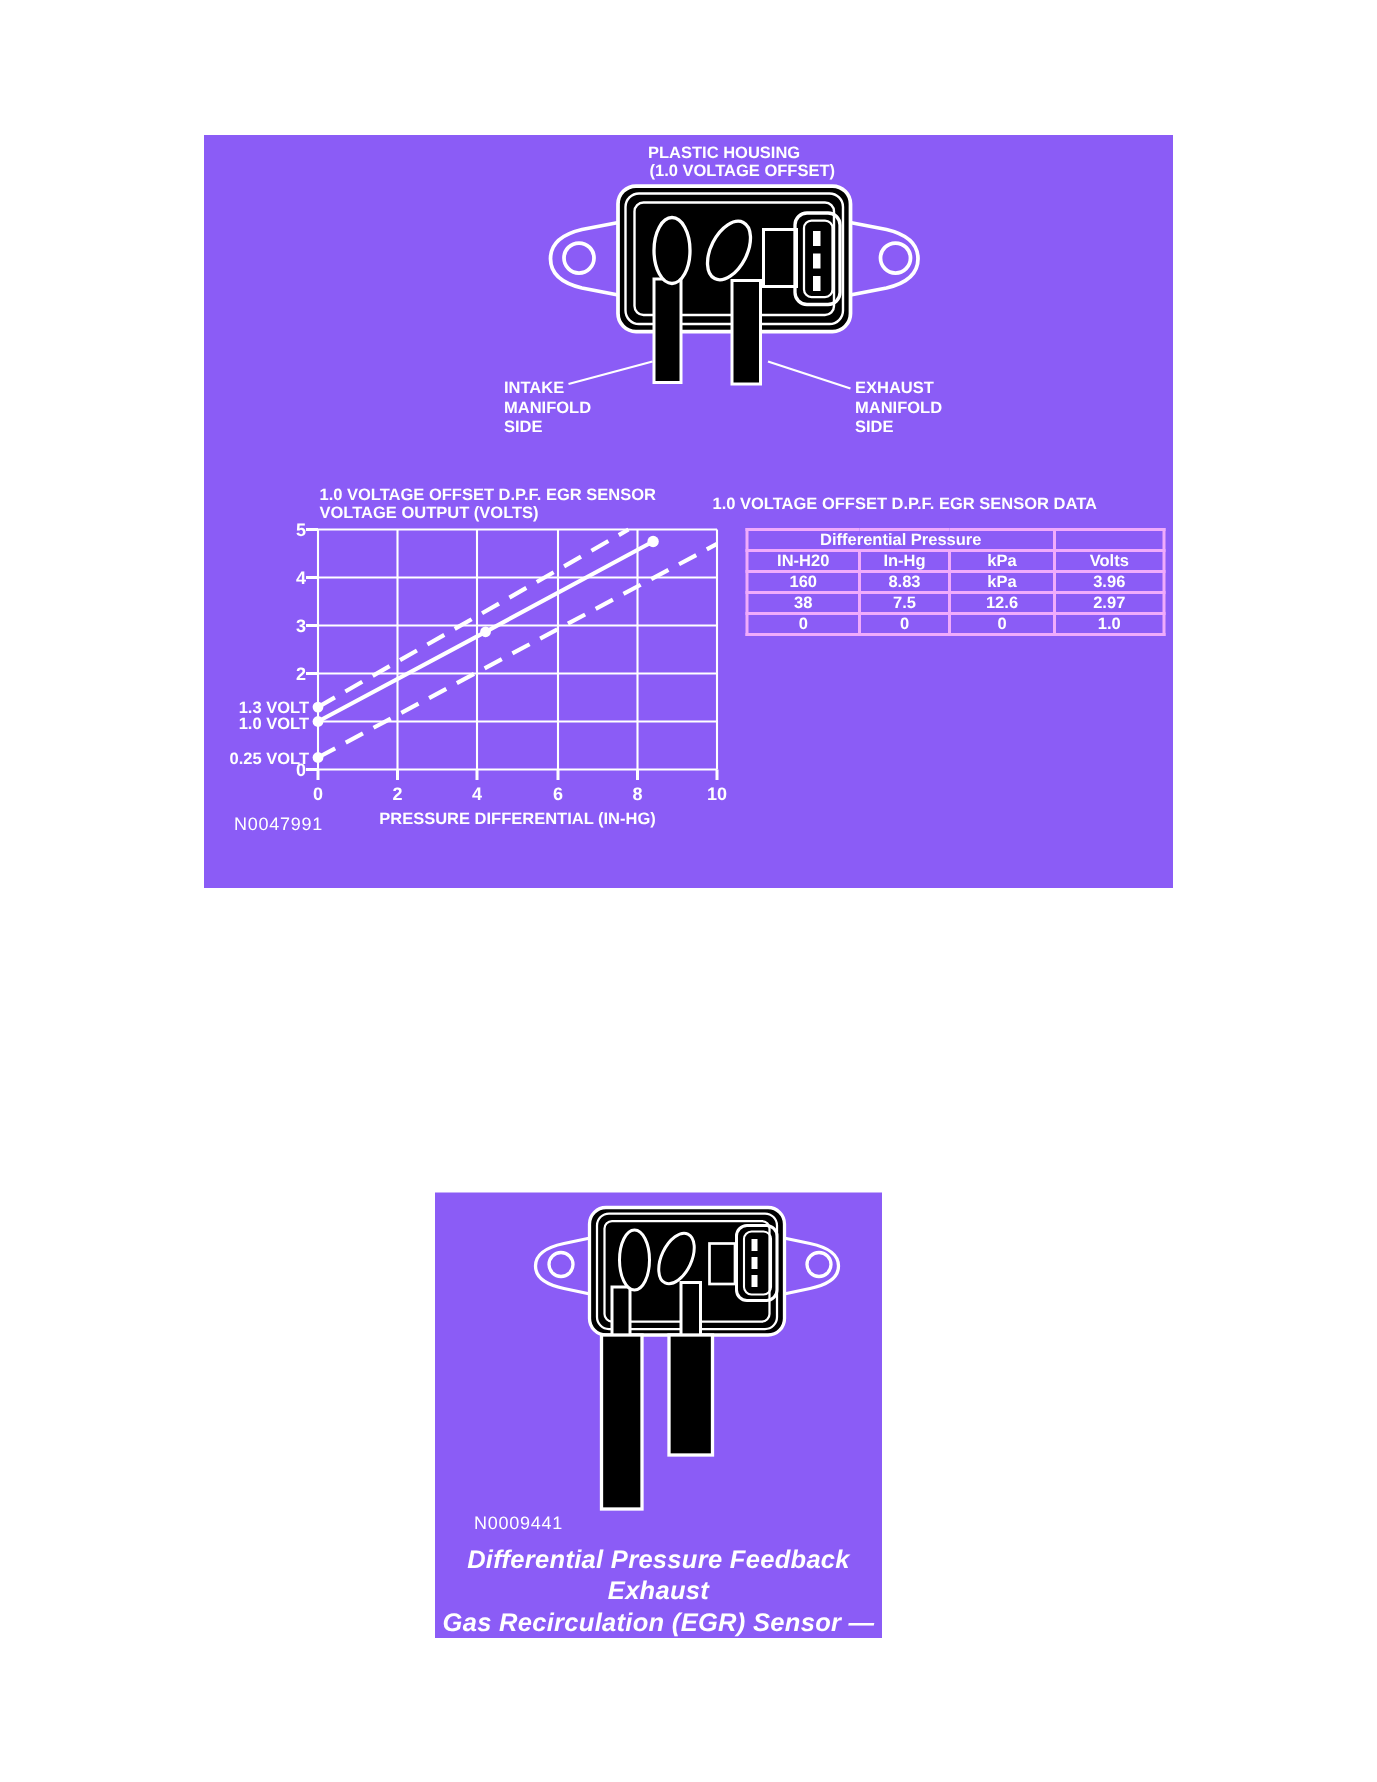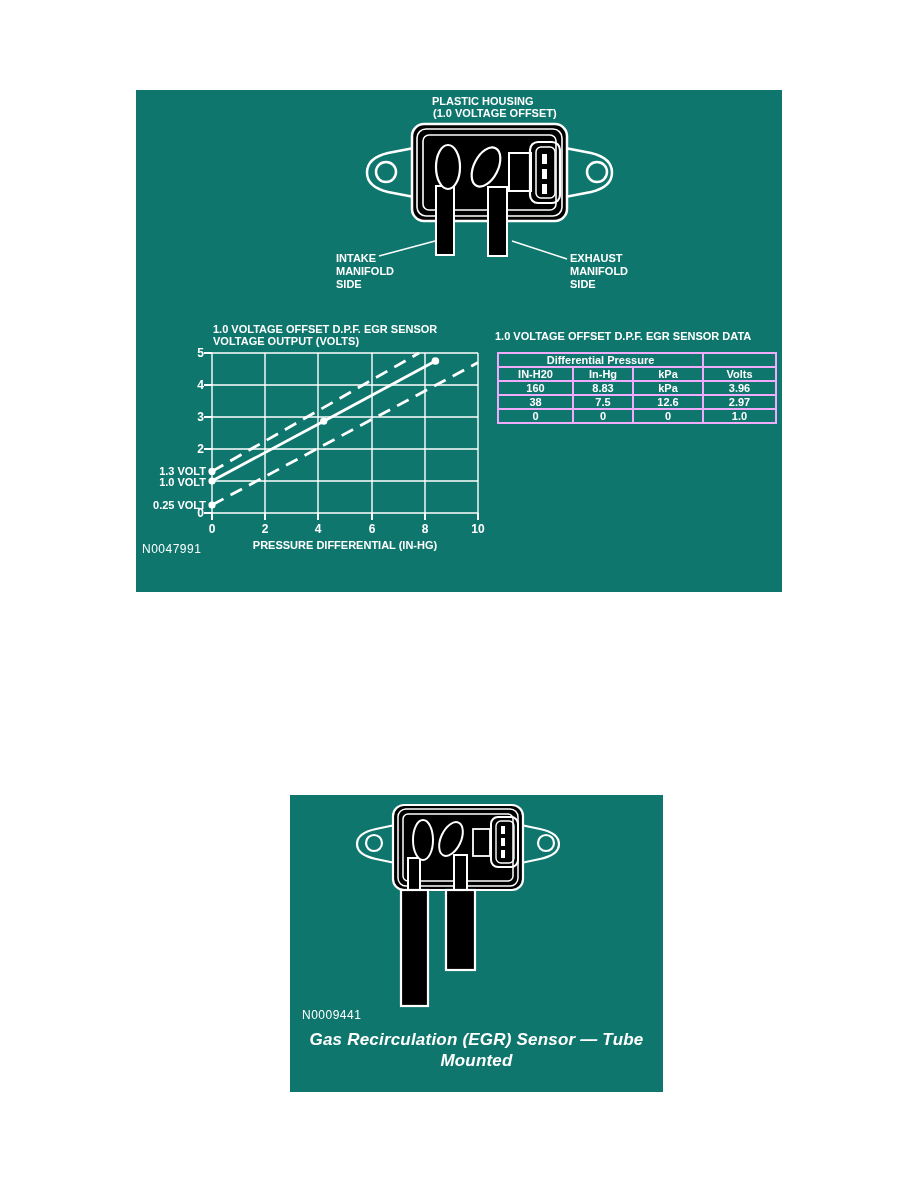--- a/index.html
+++ b/index.html
@@ -2,38 +2,39 @@
 <html><head>
 <meta charset="utf-8">
 <style>
   html,body{margin:0;padding:0;}
   body{
     width:918px;height:1188px;position:relative;
     background:#ffffff;
     font-family:"Liberation Sans",sans-serif;
     -webkit-font-smoothing:antialiased;
   }
-  .panel{position:absolute;background:#0f766e;color:#fff;overflow:hidden;}
+  .panel{position:absolute;background:#8b5cf6;color:#fff;overflow:hidden;}
   #panel1{left:136px;top:90px;width:646px;height:502px;}
-  #panel2{left:290px;top:795px;width:373px;height:297px;}
+  #panel2{left:290px;top:795px;width:298px;height:297px;}
   .panel svg{position:absolute;left:0;top:0;}
   svg text{fill:#fff;font-family:"Liberation Sans",sans-serif;font-weight:bold;}
   .svg-label{font-size:11px;letter-spacing:0px;}
   .tick{font-size:12px;}
   .fig-id{
     position:absolute;font-size:12px;font-weight:normal;color:#fff;
     letter-spacing:0.5px;
+    margin-left:14px;
   }
   .caption{
     position:absolute;left:0;right:0;text-align:center;color:#fff;
     font-size:17px;font-style:italic;font-weight:bold;letter-spacing:0.2px;
   }
   .caption .cap-line{line-height:21px;}
   .tbl-title{
-    position:absolute;left:359px;top:240px;width:285px;
+    position:absolute;left:339px;top:240px;width:285px;
     font-size:11px;font-weight:bold;color:#fff;white-space:nowrap;
   }
   table.data{
     position:absolute;left:361px;top:262px;width:278px;
     border-collapse:collapse;table-layout:fixed;
     color:#fff;font-size:11px;font-weight:bold;text-align:center;
   }
   table.data td,table.data th{
     border:2px solid #f0abfc;padding:0;height:12px;line-height:12px;
   }
@@ -246,16 +247,17 @@
         <rect x="206" y="26" width="18" height="42" rx="5" stroke-width="1.4"></rect>
         <rect x="211" y="31" width="4" height="8" fill="#fff" stroke="none"></rect>
         <rect x="211" y="43" width="4" height="8" fill="#fff" stroke="none"></rect>
         <rect x="211" y="55" width="4" height="8" fill="#fff" stroke="none"></rect>
       </g>
     </g>
   </svg>
 
   <div class="fig-id" style="left:12px;top:213px;">N0009441</div>
   <div class="caption" style="top:234px;">
+    <div class="cap-line">Differential Pressure Feedback Exhaust</div>
     <div class="cap-line">Gas Recirculation (EGR) Sensor — Tube</div>
     <div class="cap-line">Mounted</div>
   </div>
 </div>
 
 </body></html>

